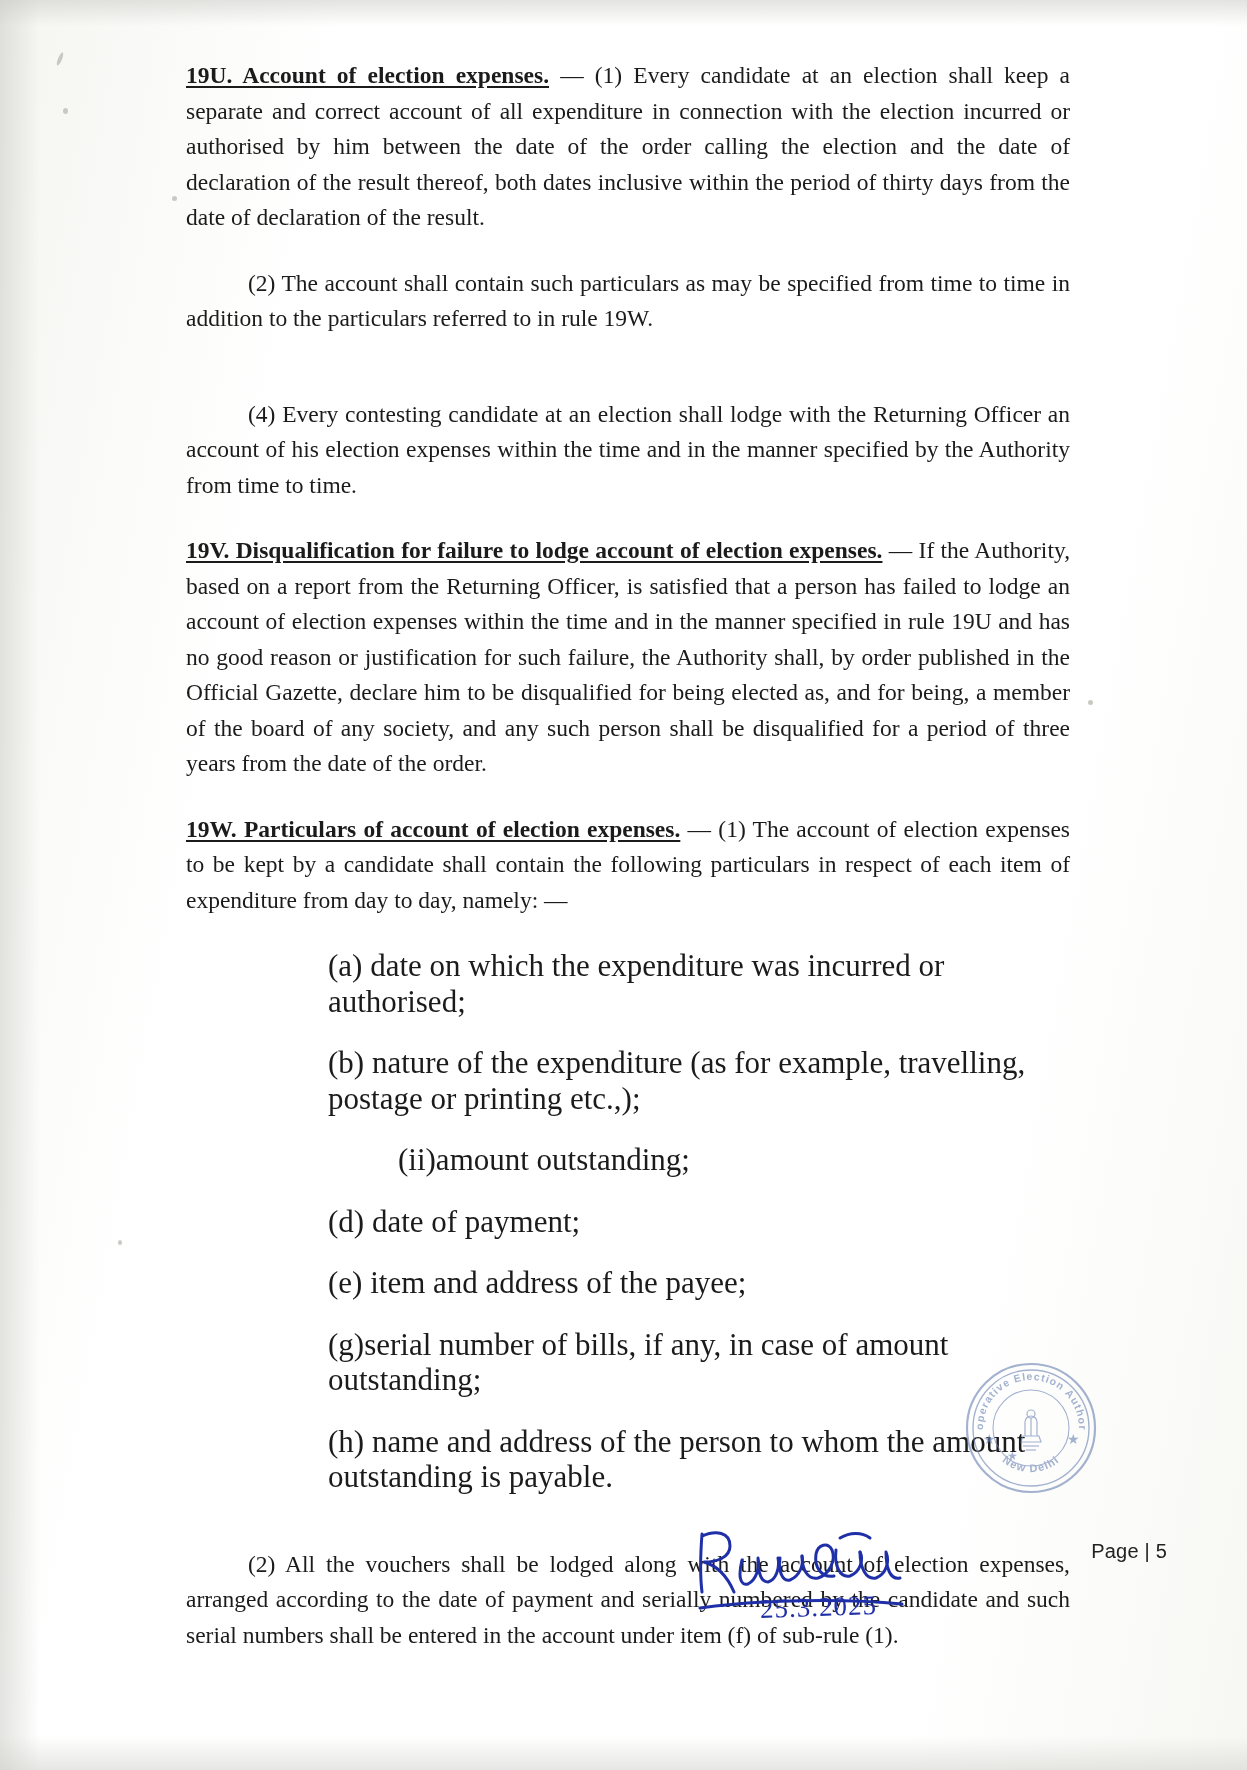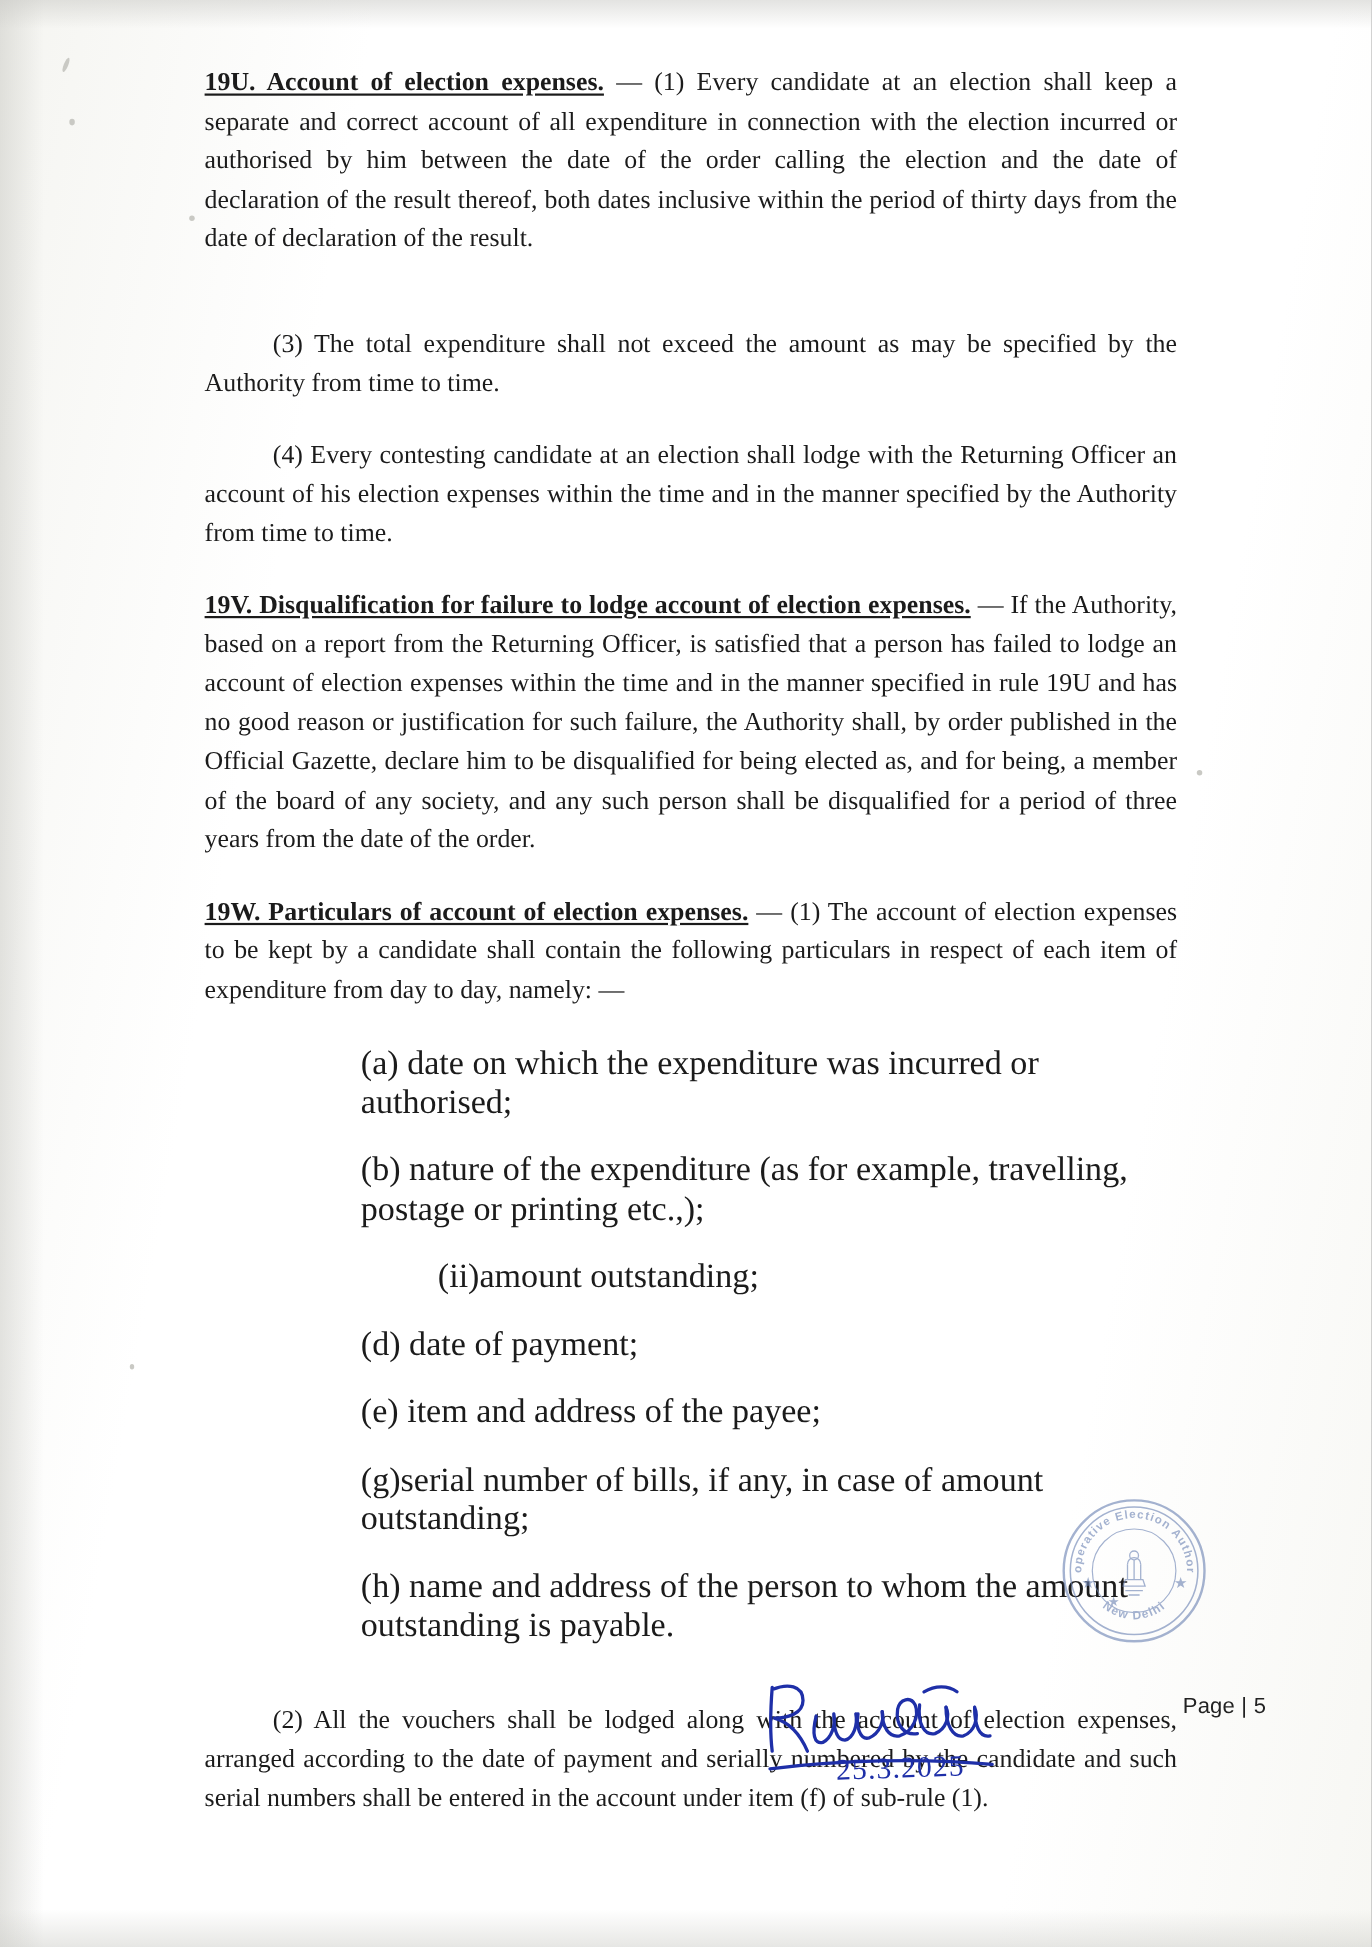--- a/index.html
+++ b/index.html
@@ -99,21 +99,21 @@
     width: 136px;
     height: 136px;
     opacity: 0.62;
     pointer-events: none;
   }
   .stamp svg { display: block; }
 
   
   .page-number {
     position: absolute;
-    right: 96px;
+    right: 80px;
     top: 1540px;
     font-family: "Liberation Sans", sans-serif;
     font-size: 20px;
     color: #222;
     letter-spacing: 0.2px;
   }
 
   
   .signature {
     position: absolute;
@@ -154,23 +154,23 @@
   <div class="speck" style="left:63px;  top:108px; width:5px; height:6px;"></div>
   <div class="speck" style="left:172px; top:196px; width:5px; height:5px;"></div>
   <div class="speck" style="left:118px; top:1240px;width:4px; height:5px;"></div>
   <div class="speck" style="left:1088px;top:700px; width:5px; height:5px;"></div>
 
   <div class="content">
 
     <p class="para"><span class="rule-head">19U. Account of election expenses.</span><span> — </span><span>(1) Every candidate at an election shall keep a separate and correct account of all expenditure in connection with the election incurred or authorised by him between the date of the order calling the election and the date of declaration of the result thereof, both dates inclusive within the period of thirty days from the date of declaration of the result.</span></p>
 
     <div class="gap-md"></div>
-
-    <div class="gap-md"></div>
-    <p class="para indent">(3) The total expenditure shall not exceed the amount as may be specified by the Authority from time to time.</p>
+    <p class="para indent">(2) The account shall contain such particulars as may be specified from time to time in addition to the particulars referred to in rule 19W.</p>
+
+    <div class="gap-md"></div>
 
     <div class="gap-md"></div>
     <p class="para indent">(4) Every contesting candidate at an election shall lodge with the Returning Officer an account of his election expenses within the time and in the manner specified by the Authority from time to time.</p>
 
     <div class="gap-md"></div>
     <p class="para"><span class="rule-head">19V. Disqualification for failure to lodge account of election expenses.</span><span> — </span><span>If the Authority, based on a report from the Returning Officer, is satisfied that a person has failed to lodge an account of election expenses within the time and in the manner specified in rule 19U and has no good reason or justification for such failure, the Authority shall, by order published in the Official Gazette, declare him to be disqualified for being elected as, and for being, a member of the board of any society, and any such person shall be disqualified for a period of three years from the date of the order.</span></p>
 
     <div class="gap-md"></div>
     <p class="para"><span class="rule-head">19W. Particulars of account of election expenses.</span><span> — </span><span>(1) The account of election expenses to be kept by a candidate shall contain the following particulars in respect of each item of expenditure from day to day, namely: —</span></p>
 

